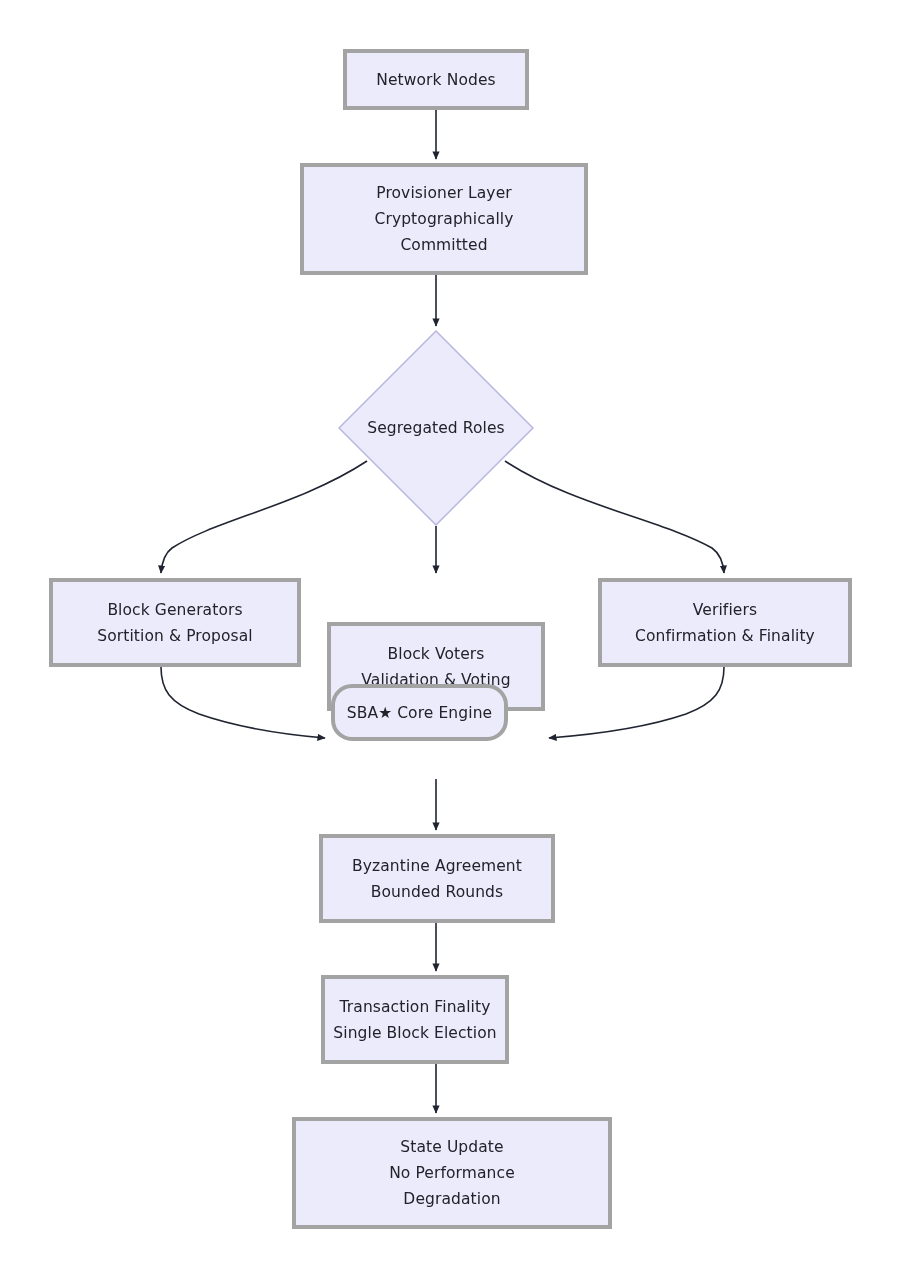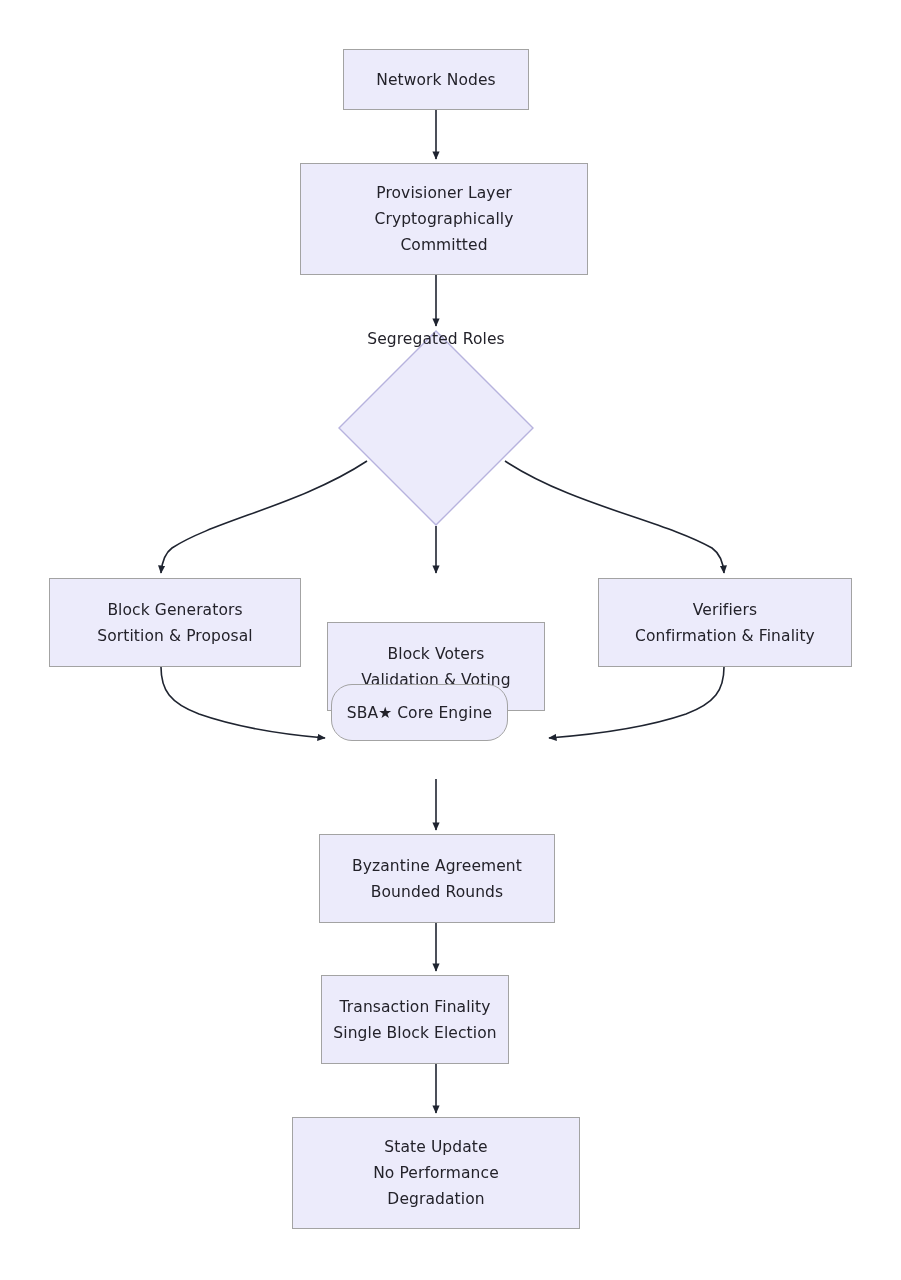--- a/index.html
+++ b/index.html
@@ -24,40 +24,40 @@
     left: 0;
     top: 0;
     width: 901px;
     height: 1280px;
     pointer-events: none;
   }
   .node {
     position: absolute;
     box-sizing: border-box;
     background: #ECEBFB;
-    border: 1px solid #a3a3a3;
+    border: 4px solid #a3a3a3;
     display: flex;
     flex-direction: column;
     align-items: center;
     justify-content: center;
     color: #23222a;
     font-size: 15.5px;
     line-height: 26px;
     text-align: center;
     letter-spacing: 0.1px;
   }
   .node .line {
     display: block;
     white-space: nowrap;
   }
   
   .diamond-wrap {
     position: absolute;
     display: flex;
-    align-items: flex-start;
+    align-items: center;
     justify-content: center;
   }
   .diamond-shape {
     position: absolute;
     left: 0;
     top: 0;
     width: 100%;
     height: 100%;
   }
   .diamond-label {
@@ -146,19 +146,19 @@
   <div class="node" style="left:319px; top:834px; width:236px; height:89px;">
     <span class="line">Byzantine Agreement</span>
     <span class="line">Bounded Rounds</span>
   </div>
 
   <div class="node" style="left:321px; top:975px; width:188px; height:89px;">
     <span class="line">Transaction Finality</span>
     <span class="line">Single Block Election</span>
   </div>
 
-  <div class="node" style="left:292px; top:1117px; width:288px; height:112px;">
+  <div class="node" style="left:292px; top:1117px; width:320px; height:112px;">
     <span class="line">State Update</span>
     <span class="line">No Performance</span>
     <span class="line">Degradation</span>
   </div>
 
 </div>
 
 </body></html>

